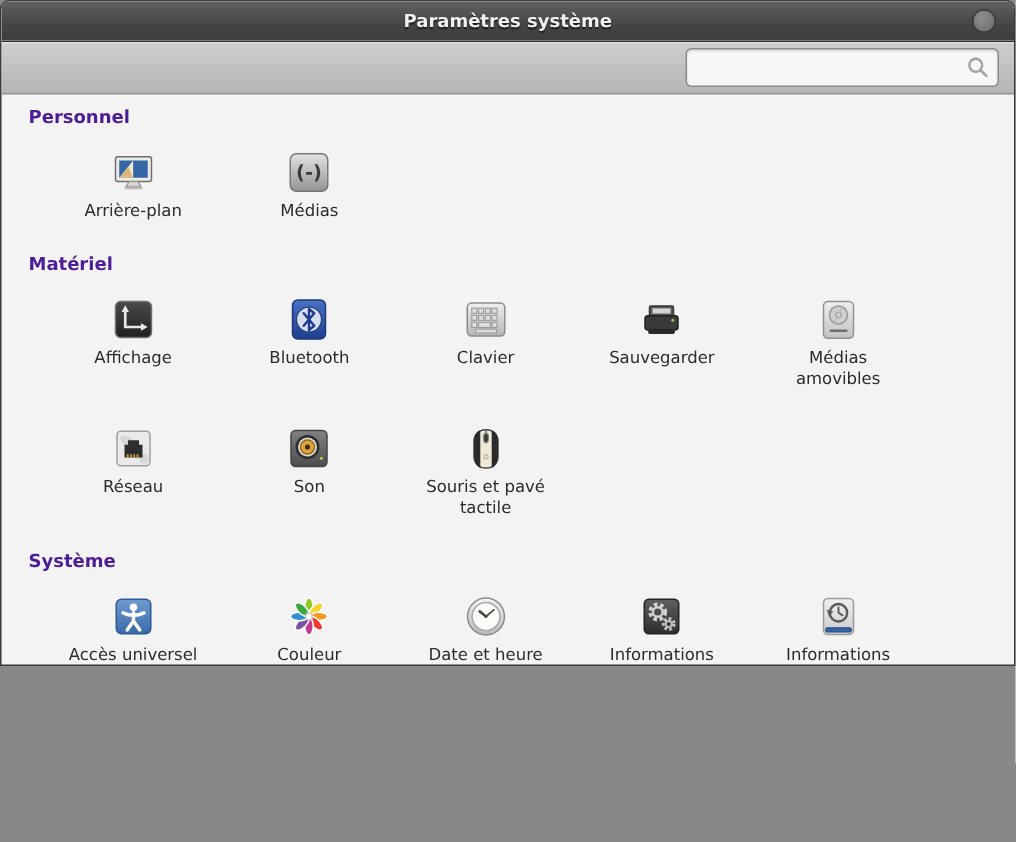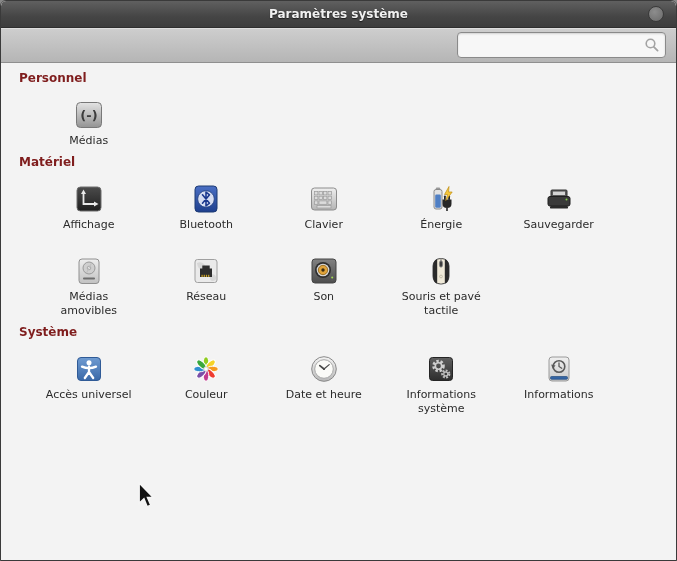--- a/index.html
+++ b/index.html
@@ -1,35 +1,35 @@
 <!DOCTYPE html>
 <html><head>
 <meta charset="utf-8">
 <style>
   * { margin:0; padding:0; box-sizing:border-box; }
   html,body { background:#888; font-family:"DejaVu Sans","Liberation Sans",sans-serif; }
-  .window{ position:relative; width:677px; height:561px; background:#f3f3f3;
+  .window{ position:relative; width:677px; height:444px; background:#f3f3f3;
            border:1px solid #3a3a3a; border-radius:6px 6px 0 0; overflow:hidden; }
   .titlebar{ height:27px; background:linear-gradient(#606060,#454545 60%,#3d3d3d);
              border-bottom:1px solid #2e2e2e; display:flex; align-items:center; justify-content:center;
              position:relative; border-radius:5px 5px 0 0; }
   .titlebar-title{ color:#f0f0f0; font-size:12px; font-weight:bold; text-shadow:0 1px 1px rgba(0,0,0,.6); }
   .titlebar-btn{ position:absolute; right:12px; top:5px; width:16px; height:16px; border-radius:50%;
                  background:radial-gradient(circle at 40% 35%, #8d8d8d, #6a6a6a); border:1px solid #3a3a3a; }
   .toolbar{ height:35px; background:linear-gradient(#cecece,#b5b5b5);
             border-bottom:1px solid #8f8f8f; box-shadow:inset 0 1px 0 #dedede;
             display:flex; align-items:center; justify-content:flex-end; padding:0 10px; }
   .search-wrap{ position:relative; width:209px; height:26px; }
   .search-input{ width:100%; height:100%; border:1px solid #8a8a8a; border-radius:4px;
                  background:#f7f7f7; padding:0 26px 0 8px; font-size:12px; color:#333; outline:none;
                  box-shadow:inset 0 1px 2px rgba(0,0,0,.15); }
   .search-icon{ position:absolute; right:6px; top:5px; width:16px; height:16px; pointer-events:none; }
   .content{ padding:8px 14px 0 18px; }
-  .section-header{ font-size:12px; font-weight:bold; color:#7f1d1d; line-height:15px; }
-  .section + .section{ margin-top:7px; }
+  .section-header{ font-size:12px; font-weight:bold; color:#4c1d95; line-height:15px; }
+  .section + .section{ margin-top:21px; }
   .grid{ display:grid; grid-template-columns:repeat(5,117.5px); row-gap:23px;
          margin-left:11px; margin-top:13px; }
   .item{ display:flex; flex-direction:column; align-items:center; cursor:default; }
   .item-icon{ width:32px; height:32px; display:block; }
   .item-icon svg{ display:block; }
   .item-label{ margin-top:3px; font-size:11px; line-height:14px; color:#2b2b2b;
                text-align:center; white-space:pre-line; max-width:110px; }
   .cursor{ position:absolute; left:135px; top:481px; pointer-events:none; }
 </style>
 </head>
@@ -102,20 +102,33 @@
       </span>
     </span>
   </div>
 
   <div class="content">
 
     <div class="section">
       <div class="section-header">Personnel</div>
       <div class="grid">
 
+        <div class="item">
+          <span class="item-icon">
+            <svg viewBox="0 0 32 32" width="32" height="32">
+              <rect x="4" y="5.5" width="24" height="16.5" rx="1.5" fill="#ecebe7" stroke="#6e6e6e"></rect>
+              <rect x="6.5" y="8" width="19" height="11.5" fill="#3465a4"></rect>
+              <polygon points="6.5,19.5 15.8,8 15.8,19.5" fill="#f2e9d8"></polygon>
+              <polygon points="6.5,19.5 12.5,12.1 15.8,19.5" fill="#d9b977"></polygon>
+              <polygon points="13,22 19,22 21,25.5 11,25.5" fill="#d6d4cf" stroke="#8f8f8f" stroke-width="0.8"></polygon>
+              <rect x="10" y="25.5" width="12" height="1.6" rx="0.8" fill="#b9b6b0"></rect>
+            </svg>
+          </span>
+          <span class="item-label">Arrière-plan</span>
+        </div>
 
         <div class="item">
           <span class="item-icon">
             <svg viewBox="0 0 32 32" width="32" height="32">
               <rect x="3.5" y="3.5" width="25" height="25" rx="4" fill="url(#gscr)" stroke="#787878"></rect>
               <text x="16" y="20.5" font-size="13" font-weight="bold" fill="#3c3c3c" text-anchor="middle" font-family="DejaVu Sans, sans-serif">(-)</text>
             </svg>
           </span>
           <span class="item-label">Médias</span>
         </div>
@@ -167,35 +180,20 @@
                 <rect x="6.5" y="17.9" width="3.4" height="3.4"></rect>
                   <rect x="20" y="17.9" width="3.4" height="3.4"></rect>
                 <rect x="11" y="17.9" width="7.9" height="3.4"></rect>
                 <rect x="9" y="22.4" width="14" height="2.6"></rect>
               </g>
             </svg>
           </span>
           <span class="item-label">Clavier</span>
         </div>
 
-        <div class="item">
-          <span class="item-icon">
-            <svg viewBox="0 0 32 32" width="32" height="32">
-              <rect x="10.8" y="4.5" width="4.4" height="2.5" rx="1" fill="#9a9a9a"></rect>
-              <rect x="9" y="6.5" width="8" height="19.5" rx="2" fill="#e2e2e2" stroke="#8a8a8a"></rect>
-              <rect x="10.2" y="11.5" width="5.6" height="13.2" rx="1.2" fill="#4f7fc4"></rect>
-              <rect x="19" y="12.5" width="1.8" height="4.5" rx="0.8" fill="#262626"></rect>
-              <rect x="23.2" y="12.5" width="1.8" height="4.5" rx="0.8" fill="#262626"></rect>
-              <path d="M17.5 16.5 h9 v4.5 q0 4 -4.5 4 t-4.5 -4 z" fill="#262626"></path>
-              <line x1="22" y1="25" x2="22" y2="28" stroke="#262626" stroke-width="1.6"></line>
-              <polygon points="24,3.5 19.5,11.5 22.6,11.5 20.8,17.5 27.2,9 23.6,9" fill="#f5c63a" stroke="#bd8d12" stroke-width="0.7"></polygon>
-            </svg>
-          </span>
-          <span class="item-label">Énergie</span>
-        </div>
 
         <div class="item">
           <span class="item-icon">
             <svg viewBox="0 0 32 32" width="32" height="32">
               <rect x="8" y="7" width="16" height="8" rx="1" fill="#5a5a5a" stroke="#333333"></rect>
               <rect x="10" y="8.6" width="12" height="3.4" fill="#d4d4d4"></rect>
               <rect x="5" y="13.5" width="22" height="9.5" rx="2" fill="#3a3a3a" stroke="#1f1f1f"></rect>
               <rect x="7" y="23" width="18" height="2.6" rx="1.2" fill="#2a2a2a"></rect>
               <circle cx="23.5" cy="16.5" r="1" fill="#86d24a"></circle>
             </svg>

